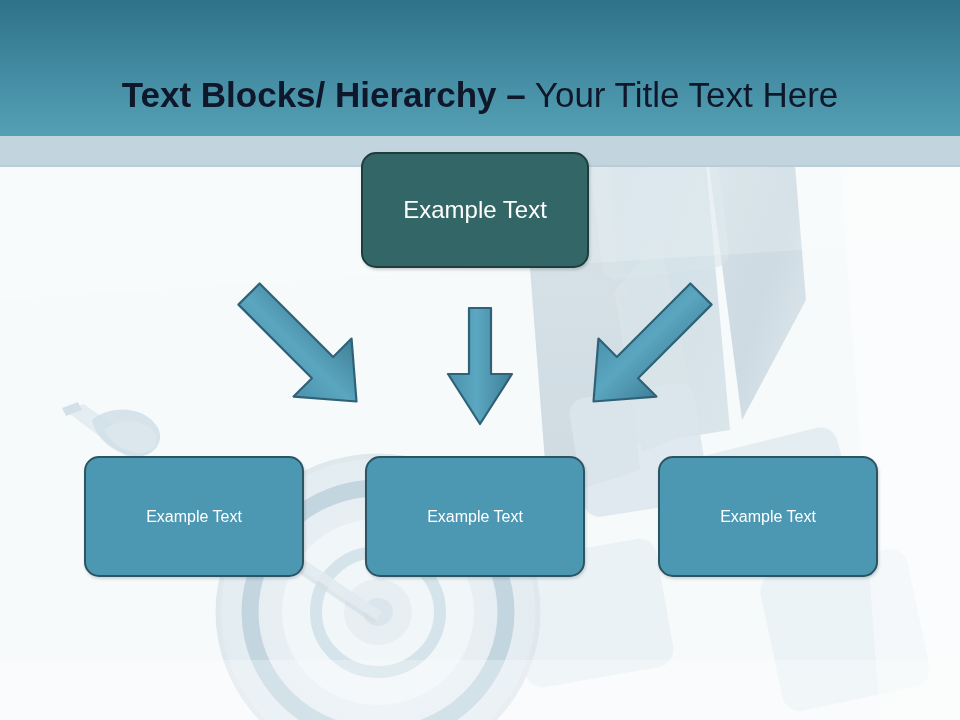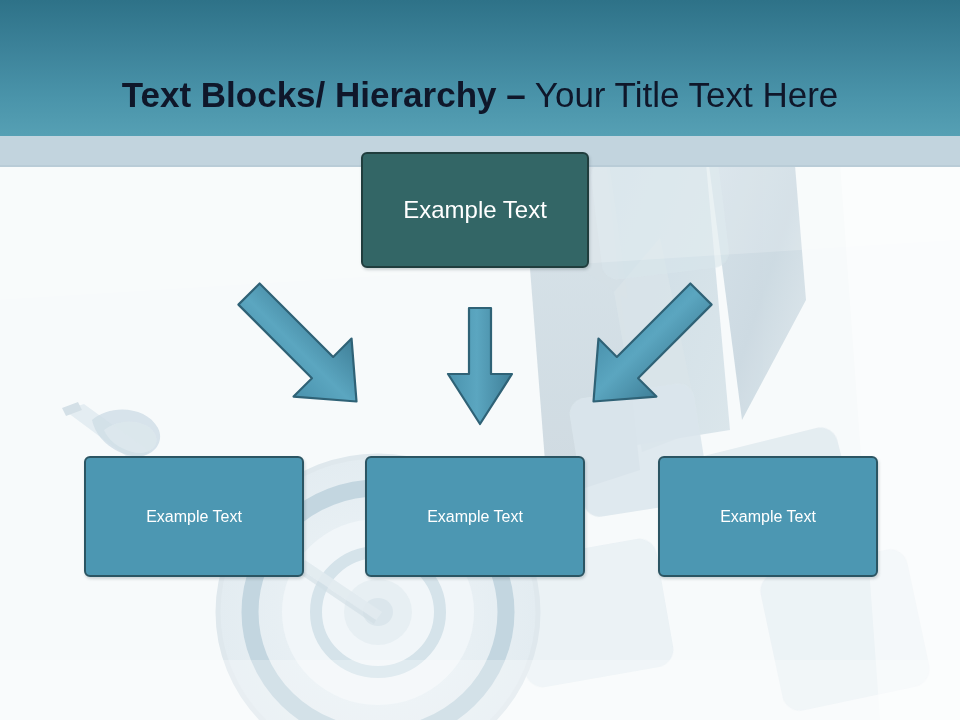--- a/index.html
+++ b/index.html
@@ -76,21 +76,21 @@
     font-weight: bold;
   }
   #slide-title .t-regular {
     font-weight: normal;
   }
 
   
   .node-box {
     position: absolute;
     box-sizing: border-box;
-    border-radius: 6px;
+    border-radius: 15px;
     display: flex;
     align-items: center;
     justify-content: center;
     color: #ffffff;
     text-align: center;
     z-index: 20;
   }
   .node-box .node-label {
     display: block;
     padding: 0 10px;

